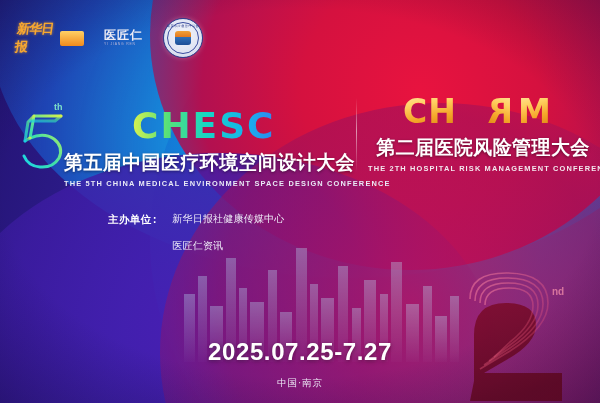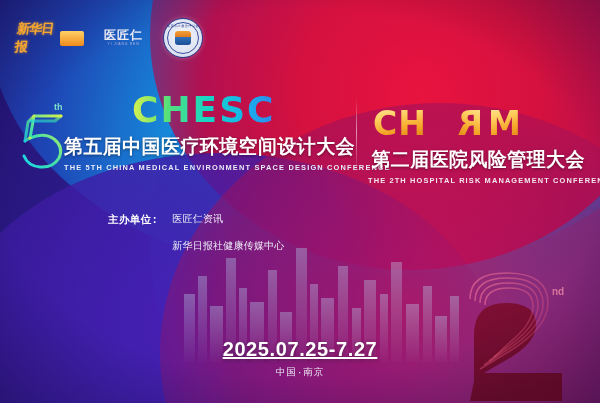--- a/index.html
+++ b/index.html
@@ -106,21 +106,21 @@
   .logo-news .cn{
     font-size:13px; font-weight:700; letter-spacing:-1px;
     color:#f8a830; text-shadow:0 0 3px rgba(255,170,40,0.8);
     font-family:"DejaVu Sans", sans-serif;
     transform:skewX(-8deg);
   }
   .logo-news .blk{
     margin-left:1px; width:26px; height:15px; border-radius:2px;
     background:linear-gradient(180deg,#ffd166 0%,#f08a1c 100%);
   }
-  .logo-yjr{ text-align:center; line-height:1; }
+  .logo-yjr{ line-height:1; }
   .logo-yjr .main{
     font-size:12px; font-weight:700; color:#ecebf5; letter-spacing:1px;
     font-family:"DejaVu Sans", sans-serif;
   }
   .logo-yjr .sub{
     font-size:3.4px; color:#b9b6d8; letter-spacing:0.8px; margin-top:2px;
   }
   .logo-emblem{
     width:40px; height:40px; border-radius:50%;
     background:radial-gradient(circle at 50% 42%, #f2f4fb 0%, #dfe4f2 62%, #c9d1e6 100%);
@@ -151,21 +151,21 @@
   .num5-wrap{
     position:absolute; left:14px; top:16px; width:62px; height:66px;
   }
   .num5-th{
     position:absolute; left:54px; top:10px;
     font-size:9px; font-weight:700; color:#7de0c8;
     font-family:"Liberation Sans", sans-serif;
   }
 
   .left-block{
-    position:absolute; left:64px; top:0; width:290px;
+    position:absolute; left:64px; top:16px; width:290px;
   }
   .chesc{
     height:36px; margin-left:68px;
   }
   .cn-title-left{
     margin-top:1px; font-size:19.5px; font-weight:700; color:#ffffff;
     letter-spacing:0.5px; font-family:"DejaVu Sans", sans-serif;
     text-shadow:0 1px 3px rgba(0,0,0,0.45); white-space:nowrap;
     transform:scaleX(0.97); transform-origin:left;
   }
@@ -174,21 +174,21 @@
     letter-spacing:1.18px; white-space:nowrap;
     font-family:"Liberation Sans", sans-serif;
   }
 
   .divider{
     position:absolute; left:356px; top:6px; width:1.4px; height:74px;
     background:linear-gradient(180deg, rgba(255,255,255,0) 0%, rgba(255,255,255,0.55) 45%, rgba(255,255,255,0) 100%);
   }
 
   .right-block{
-    position:absolute; left:368px; top:14px; width:230px; text-align:left;
+    position:absolute; left:368px; top:2px; width:230px; text-align:center;
   }
   .chrm{ height:34px; }
   .cn-title-right{
     margin-top:2px; font-size:19.5px; font-weight:700; color:#ffffff;
     letter-spacing:0.5px; font-family:"DejaVu Sans", sans-serif;
     text-shadow:0 1px 3px rgba(0,0,0,0.45); white-space:nowrap;
     transform:scaleX(0.97);
   }
   .en-title-right{
     margin-top:3px; font-size:7.4px; font-weight:700; color:#f3e8ee;
@@ -216,28 +216,27 @@
   .decor2{
     position:absolute; right:6px; bottom:0px; width:150px; height:140px;
     z-index:4; opacity:0.96;
   }
 
   
   .date-block{
     position:absolute; left:0; right:0; top:338px; text-align:center; z-index:7;
   }
   .date-main{
-    font-size:20px; font-weight:700; color:#ffffff; letter-spacing:0.6px;
+    font-size:24px; font-weight:700; color:#ffffff; letter-spacing:0.6px;
     font-family:"Liberation Sans", sans-serif;
     text-shadow:0 1px 4px rgba(0,0,0,0.4);
-    text-decoration:underline;
   }
   .date-sub{
-    margin-top:5px; font-size:9.5px; color:#ece9f6; letter-spacing:1px;
-    font-family:Liberation Mono, monospace;
+    margin-top:11px; font-size:9.5px; color:#ece9f6; letter-spacing:1px;
+    font-family:Liberation Serif, serif;
   }
 </style>
 </head>
 <body>
 
 <div class="poster">
 
   <div class="bg-base"></div>
   <div class="bg-blue-disc"></div>
   <div class="bg-blue-disc2"></div>
@@ -354,22 +353,22 @@
       </svg>
       <div class="cn-title-right">第二届医院风险管理大会</div>
       <div class="en-title-right">THE 2TH HOSPITAL RISK MANAGEMENT CONFERENCE</div>
     </div>
   </div>
 
   <div class="organizers">
     <div class="org-label">主办单位:</div>
     <div class="org-cols">
       <div class="org-col">
+        <div class="org-item">新华日报社健康传媒中心</div>
         <div class="org-item">医匠仁资讯</div>
-        <div class="org-item">新华日报社健康传媒中心</div>
       </div>
     </div>
   </div>
 
   <svg class="decor2" viewBox="0 0 150 140">
     <defs>
       <linearGradient id="d2f" x1="0" y1="0" x2="0.3" y2="1">
         <stop offset="0%" stop-color="#7e0c2c"></stop>
         <stop offset="55%" stop-color="#6b0a26"></stop>
         <stop offset="100%" stop-color="#5a0820"></stop>

